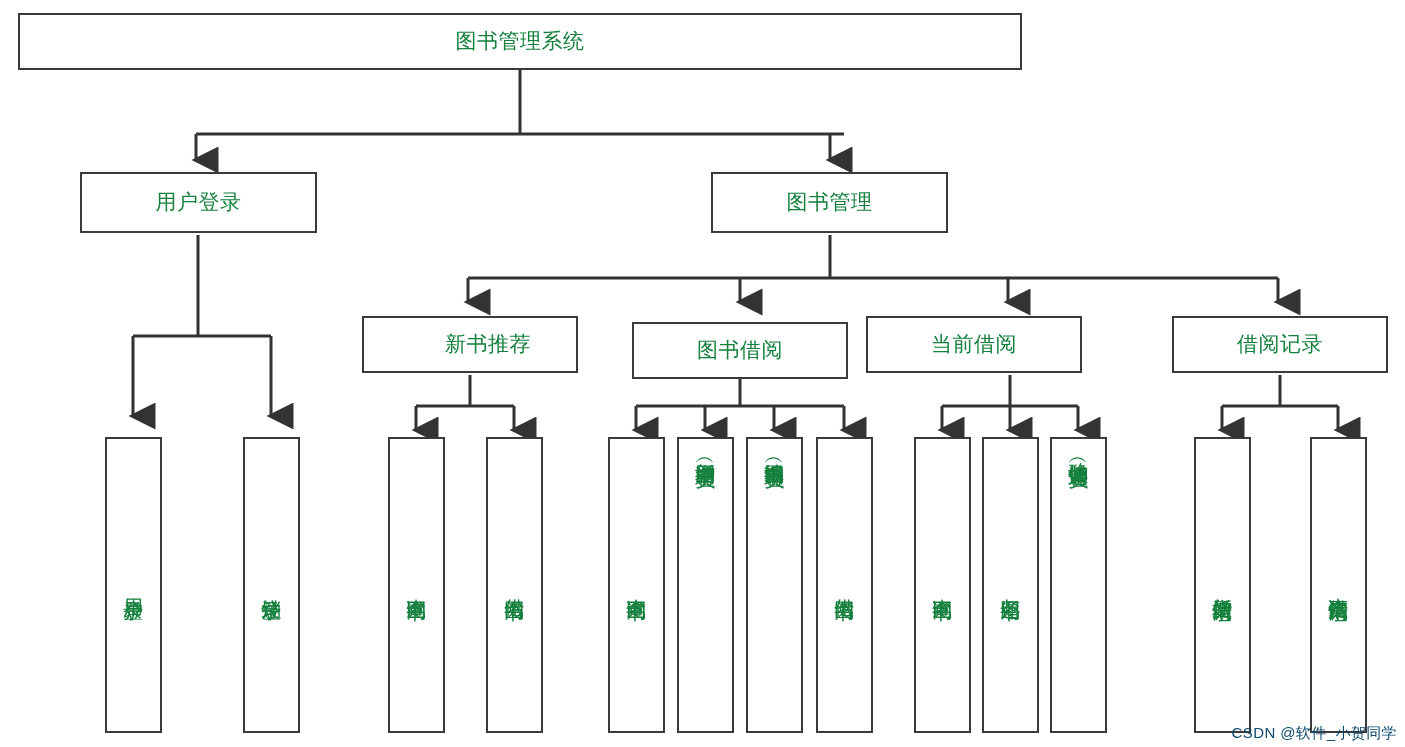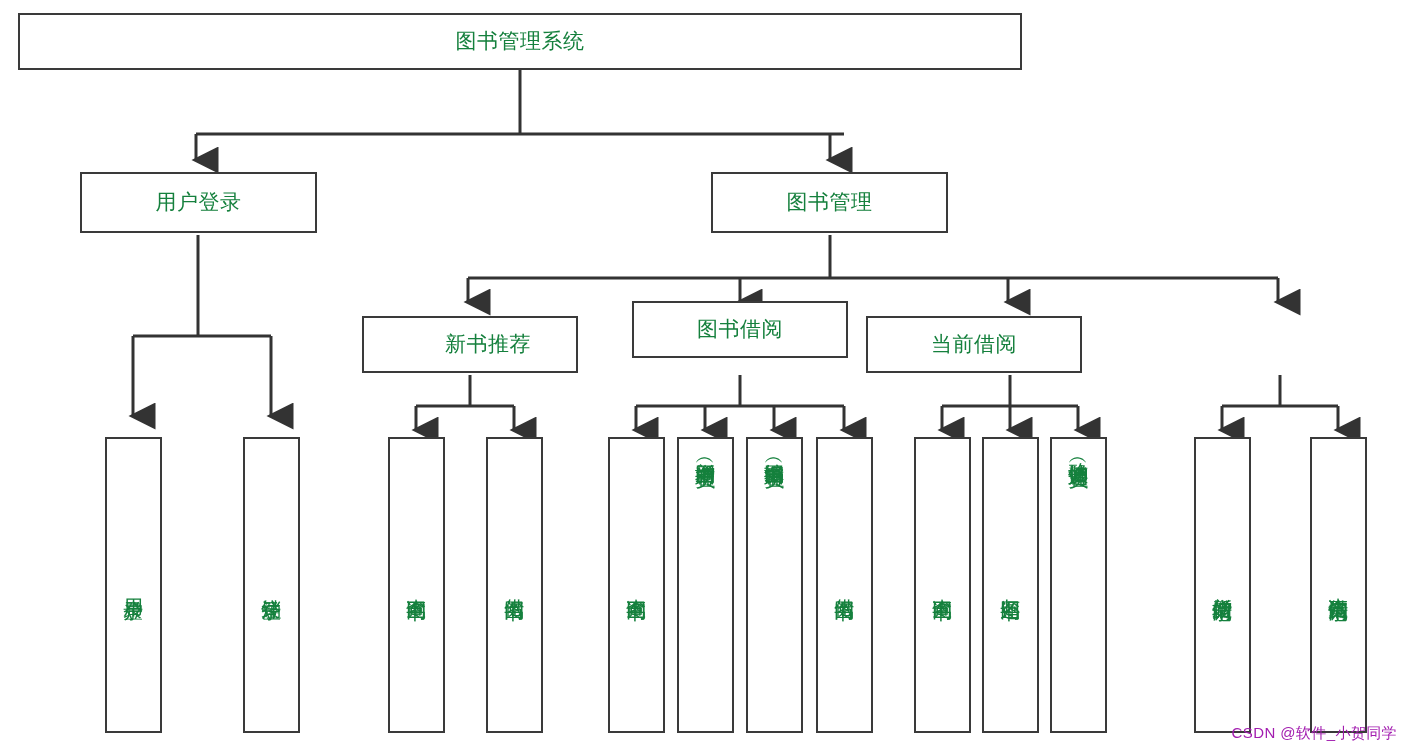--- a/index.html
+++ b/index.html
@@ -65,21 +65,21 @@
   }
   .node.vertical.centered {
     align-items: center;
     padding-top: 0;
   }
   #watermark {
     position: absolute;
     right: 8px;
     bottom: 4px;
     font-size: 15px;
-    color: #a21caf;
+    color: #0c4a6e;
     z-index: 5;
     white-space: nowrap;
     letter-spacing: 0.4px;
   }
 </style>
 </head>
 <body>
 
 <div id="diagram-root">
 
@@ -140,26 +140,29 @@
   <div class="node horizontal" style="left:80px; top:172px; width:237px; height:61px;">
     <span class="node-label">用户登录</span>
   </div>
   <div class="node horizontal" style="left:711px; top:172px; width:237px; height:61px;">
     <span class="node-label">图书管理</span>
   </div>
 
   <div class="node horizontal" style="left:362px; top:316px; width:216px; height:57px;padding-left:36px;">
     <span class="node-label">新书推荐</span>
   </div>
-  <div class="node horizontal" style="left:632px; top:301px; width:216px; height:57px;">
+  <div class="node horizontal" style="left:632px; top:322px; width:216px; height:57px;">
     <span class="node-label">图书借阅</span>
   </div>
   <div class="node horizontal" style="left:866px; top:316px; width:216px; height:57px;">
     <span class="node-label">当前借阅</span>
   </div>
+  <div class="node horizontal" style="left:1172px; top:316px; width:216px; height:57px;">
+    <span class="node-label">借阅记录</span>
+  </div>
 
   <div class="node vertical centered" style="left:105px; top:437px; width:57px; height:296px;">
     <span class="node-label">用户登录</span>
   </div>
   <div class="node vertical centered" style="left:243px; top:437px; width:57px; height:296px;">
     <span class="node-label">注销登录</span>
   </div>
 
   <div class="node vertical centered" style="left:388px; top:437px; width:57px; height:296px;">
     <span class="node-label">查询图书</span>

